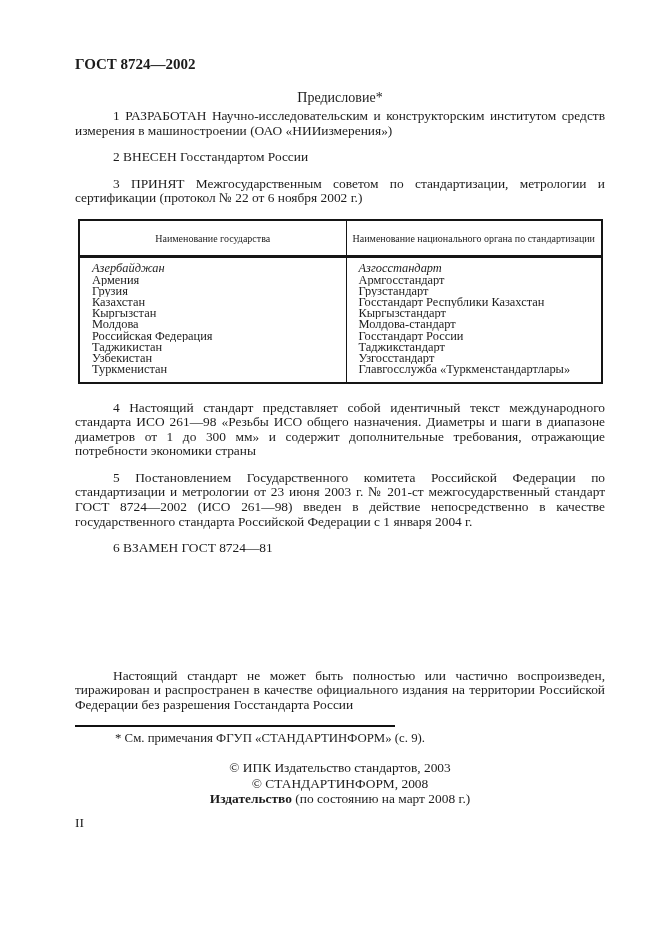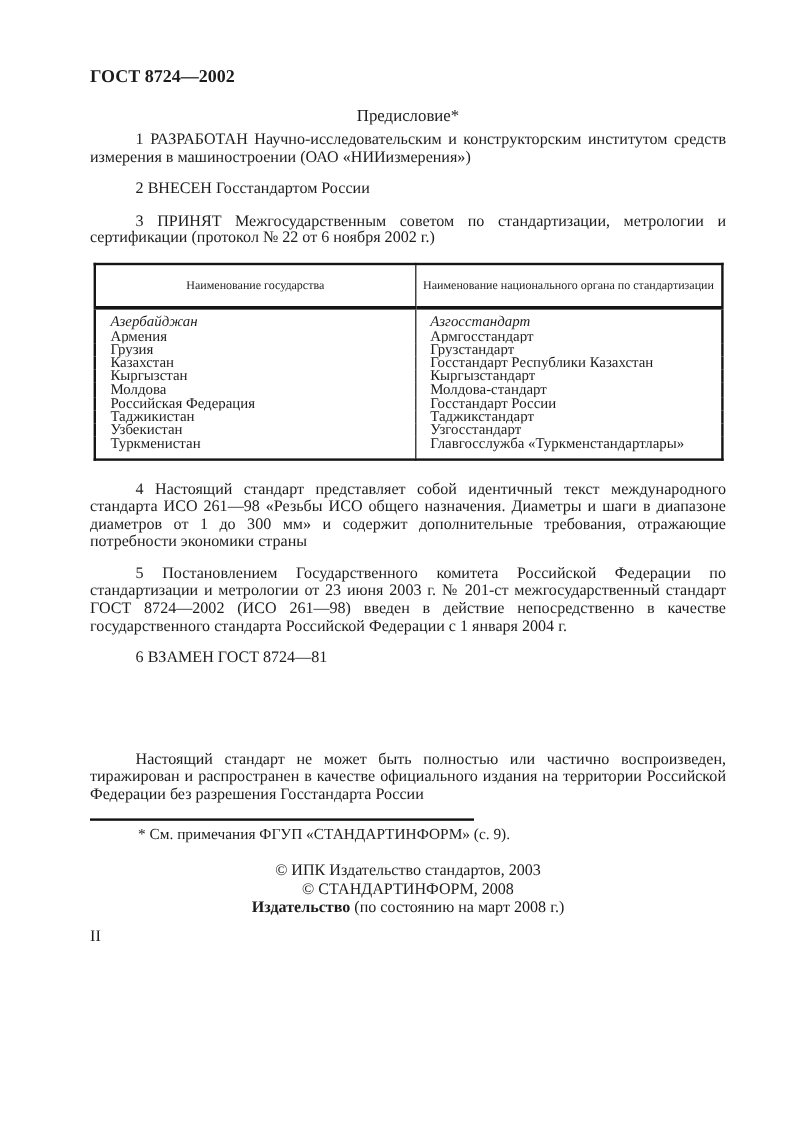--- a/index.html
+++ b/index.html
@@ -59,21 +59,21 @@
   table.voting tbody td {
     font-size: 12.4px;
     line-height: 11.2px;
     padding: 0 8px 0 12px;
     vertical-align: top;
     white-space: nowrap;
     overflow: hidden;
   }
   table.voting tbody tr:first-child td { padding-top: 5px; font-style: italic; }
   table.voting tbody tr:last-child td { padding-bottom: 6px; }
-  p.restriction { margin-top: 70px; margin-bottom: 0; }
+  p.restriction { margin-top: 113px; margin-bottom: 0; }
   .footnote-divider {
     width: 320px;
     border-top: 2.5px solid #111111;
     margin-top: 12px;
   }
   .footnote {
     font-size: 12.8px;
     line-height: 13.8px;
     text-indent: 40px;
     margin-top: 5px;

